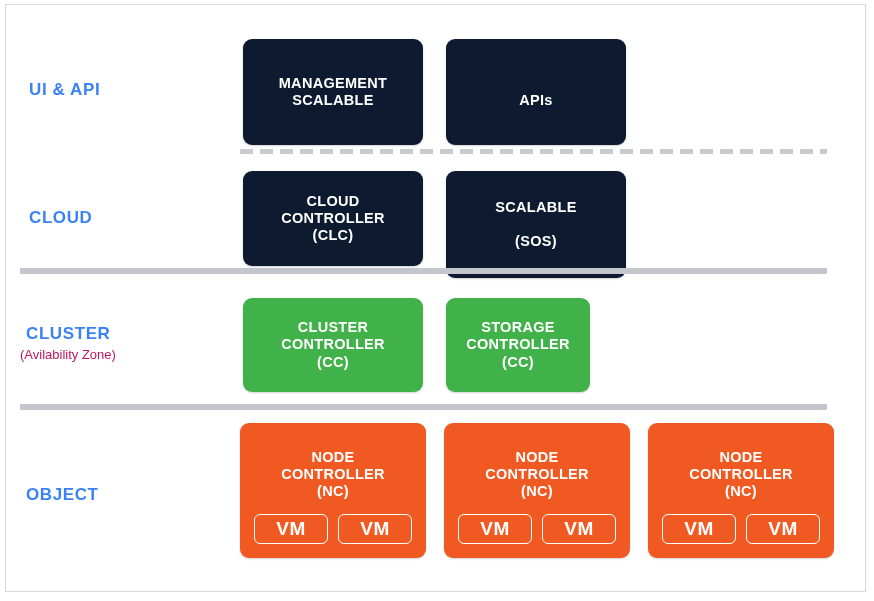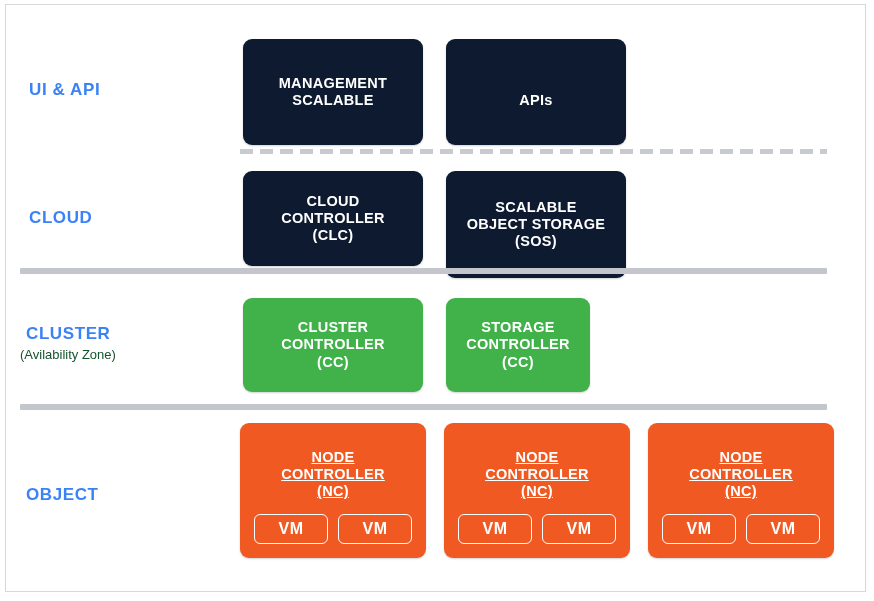--- a/index.html
+++ b/index.html
@@ -35,21 +35,21 @@
     color: #3b82f6;
     font-weight: bold;
     letter-spacing: 0.6px;
     white-space: nowrap;
   }
   .tier-label.main {
     font-size: 17px;
   }
   .tier-sub {
     position: absolute;
-    color: #14532d;
+    color: #be185d;
     font-size: 13px;
     font-weight: normal;
     white-space: nowrap;
   }
 
   
   .box {
     position: absolute;
     border-radius: 9px;
     display: flex;
@@ -68,40 +68,40 @@
   }
   .box.dark  { background: #0d1a2f; font-size: 14.5px; letter-spacing: 0.3px; }
   .box.green { background: #41b24a; font-size: 14.5px; letter-spacing: 0.3px; }
   .box.orange{
     background: #f05a22;
     font-size: 14.5px;
     letter-spacing: 0.3px;
     display: block;
     padding-top: 26px;
   }
-  .box.orange .box-text { padding: 0 6px; text-decoration: underline; }
+  .box.orange .box-text { padding: 0 6px; }
 
   
   .vm-row {
     position: absolute;
     left: 14px;
     right: 14px;
     bottom: 14px;
     display: flex;
     justify-content: space-between;
     gap: 10px;
   }
   .vm-chip {
     flex: 1 1 0;
     height: 30px;
     border: 1.5px solid #ffffff;
     border-radius: 6px;
     background: transparent;
     color: #ffffff;
-    font-size: 16px;
+    font-size: 19px;
     font-weight: bold;
     letter-spacing: 0.4px;
     display: flex;
     align-items: center;
     justify-content: center;
     box-sizing: border-box;
   }
 
   
   .sep-solid {
@@ -153,21 +153,21 @@
     <span class="box-text">
       <span>CLOUD</span><br>
       <span>CONTROLLER</span><br>
       <span>(CLC)</span>
     </span>
   </div>
 
   <div class="box dark" style="left:446px; top:171px; width:180px; height:107px;align-items:center;">
     <span class="box-text">
       <span>SCALABLE</span><br>
-      <span>OBJECT STORAGE</span><br>
+      <br>
       <span>(SOS)</span>
     </span>
   </div>
 
   <div class="sep-solid" style="left:20px; top:268px; width:807px;"></div>
 
   <div class="tier-label main" style="left:26px; top:324px;">CLUSTER</div>
   <div class="tier-sub" style="left:20px; top:347px;">(Avilability Zone)</div>
 
   <div class="box green" style="left:243px; top:298px; width:180px; height:94px;">

